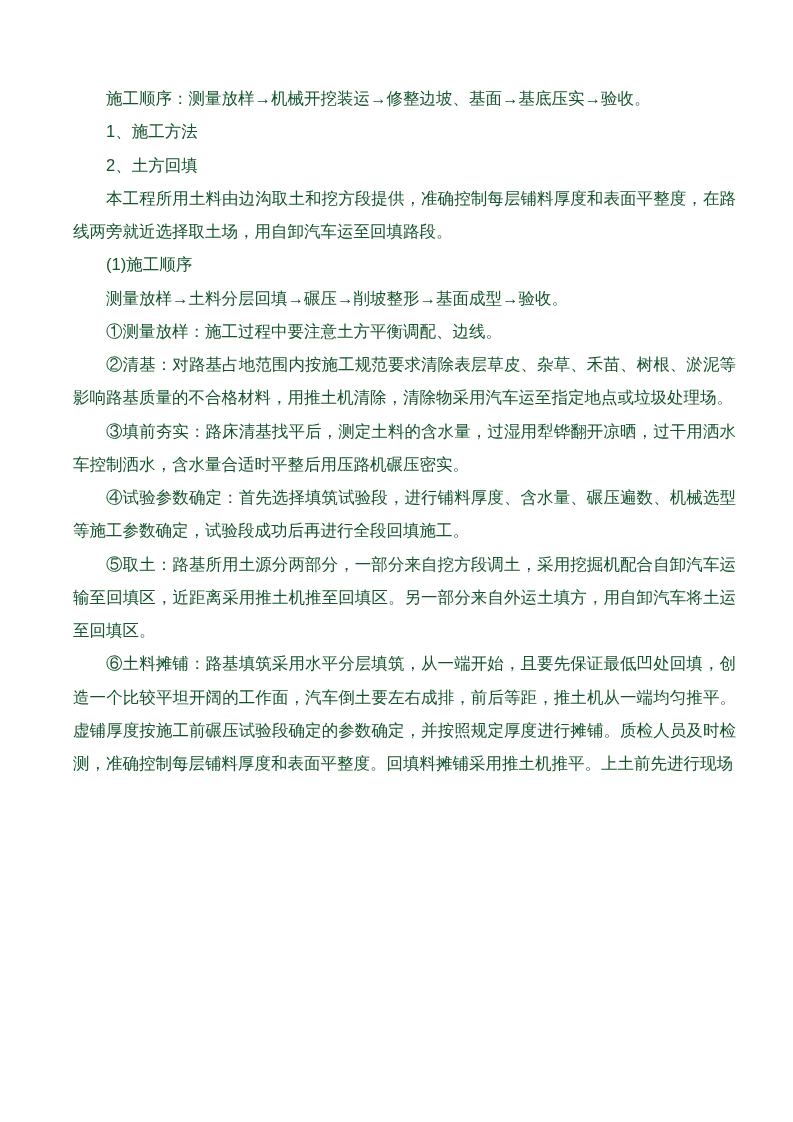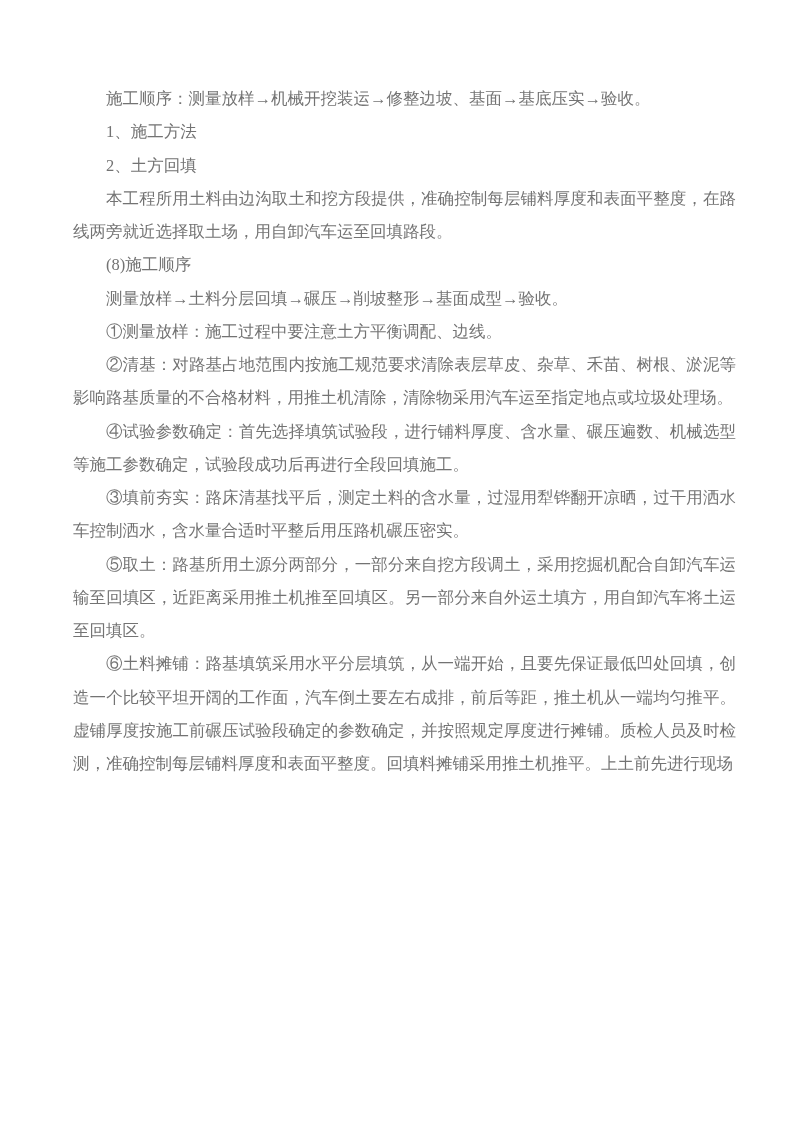--- a/index.html
+++ b/index.html
@@ -16,40 +16,40 @@
   }
   .doc-content {
     position: absolute;
     left: 73px;
     top: 82px;
     width: 663px;
   }
   .doc-content p {
     margin: 0;
     padding: 0;
-    font-family: Liberation Serif, serif;
+    font-family: Liberation Sans, sans-serif;
     font-size: 16.5px;
     line-height: 33.25px;
-    color: #737373;
+    color: #14532d;
     text-align: justify;
     text-indent: 2em;
     word-break: break-all;
   }
 </style>
 </head>
 <body>
 
 <div class="page">
   <div class="doc-content">
     <p>施工顺序：测量放样→机械开挖装运→修整边坡、基面→基底压实→验收。</p>
     <p>1、施工方法</p>
     <p>2、土方回填</p>
     <p>本工程所用土料由边沟取土和挖方段提供，准确控制每层铺料厚度和表面平整度，在路线两旁就近选择取土场，用自卸汽车运至回填路段。</p>
-    <p>(8)施工顺序</p>
+    <p>(1)施工顺序</p>
     <p>测量放样→土料分层回填→碾压→削坡整形→基面成型→验收。</p>
     <p>①测量放样：施工过程中要注意土方平衡调配、边线。</p>
     <p>②清基：对路基占地范围内按施工规范要求清除表层草皮、杂草、禾苗、树根、淤泥等影响路基质量的不合格材料，用推土机清除，清除物采用汽车运至指定地点或垃圾处理场。</p>
+    <p>③填前夯实：路床清基找平后，测定土料的含水量，过湿用犁铧翻开凉晒，过干用洒水车控制洒水，含水量合适时平整后用压路机碾压密实。</p>
     <p>④试验参数确定：首先选择填筑试验段，进行铺料厚度、含水量、碾压遍数、机械选型等施工参数确定，试验段成功后再进行全段回填施工。</p>
-    <p>③填前夯实：路床清基找平后，测定土料的含水量，过湿用犁铧翻开凉晒，过干用洒水车控制洒水，含水量合适时平整后用压路机碾压密实。</p>
     <p>⑤取土：路基所用土源分两部分，一部分来自挖方段调土，采用挖掘机配合自卸汽车运输至回填区，近距离采用推土机推至回填区。另一部分来自外运土填方，用自卸汽车将土运至回填区。</p>
     <p>⑥土料摊铺：路基填筑采用水平分层填筑，从一端开始，且要先保证最低凹处回填，创造一个比较平坦开阔的工作面，汽车倒土要左右成排，前后等距，推土机从一端均匀推平。虚铺厚度按施工前碾压试验段确定的参数确定，并按照规定厚度进行摊铺。质检人员及时检测，准确控制每层铺料厚度和表面平整度。回填料摊铺采用推土机推平。上土前先进行现场</p>
   </div>
 </div>
 
 </body></html>

